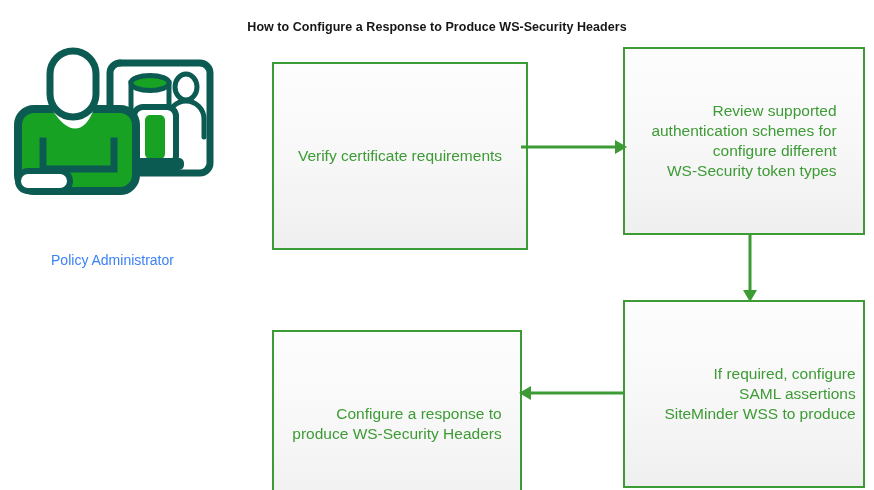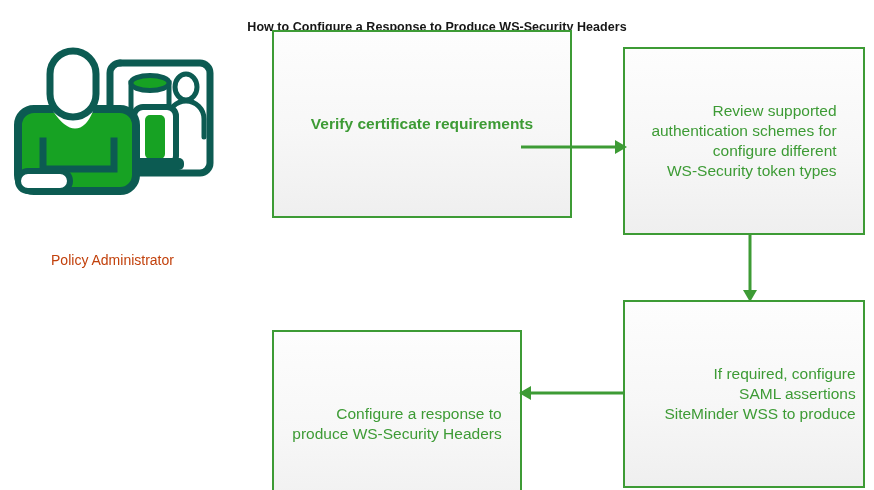--- a/index.html
+++ b/index.html
@@ -43,39 +43,39 @@
     width: 205px;
     height: 165px;
   }
   #persona-label {
     position: absolute;
     left: 0;
     top: 207px;
     width: 205px;
     text-align: center;
     font-size: 14px;
-    color: #c2410c;
+    color: #3b82f6;
   }
 
   
   .flow-box {
     position: absolute;
     box-sizing: border-box;
     border: 2px solid #3d9b35;
     background: linear-gradient(to bottom, #fdfdfd 0%, #f7f7f7 55%, #efefef 100%);
     display: flex;
     align-items: center;
     justify-content: center;
     text-align: right;
     color: #3d9b35;
     font-size: 15.5px;
     line-height: 20px;
     padding: 0 12px;
   }
-  #box-verify-certificate   { left: 272px; top: 30px;  width: 300px; height: 188px; font-weight: bold; }
+  #box-verify-certificate   { left: 272px; top: 62px;  width: 256px; height: 188px; }
   #box-review-schemes       { left: 623px; top: 47px;  width: 242px; height: 188px; }
   #box-siteminder-wss       { left: 623px; top: 300px; width: 242px; height: 188px; padding-left: 44px; }
   #box-configure-response   { left: 272px; top: 300px; width: 250px; height: 188px; margin-top: 30px; }
 
   .flow-box .lines span { display: block; white-space: pre; }
 
   
   .connector { position: absolute; }
   #connector-verify-to-review { left: 521px; top: 138px; width: 106px; height: 18px; }
   #connector-review-to-siteminder { left: 741px; top: 234px; width: 18px; height: 68px; }

